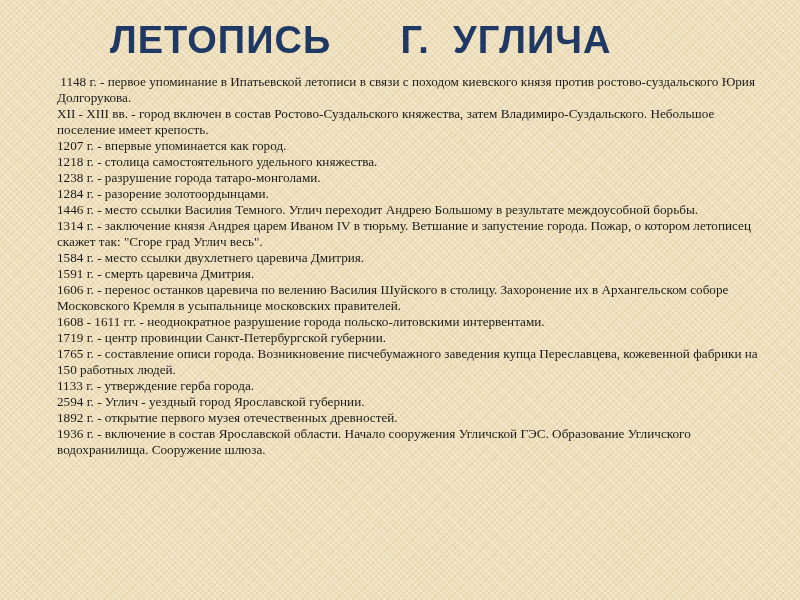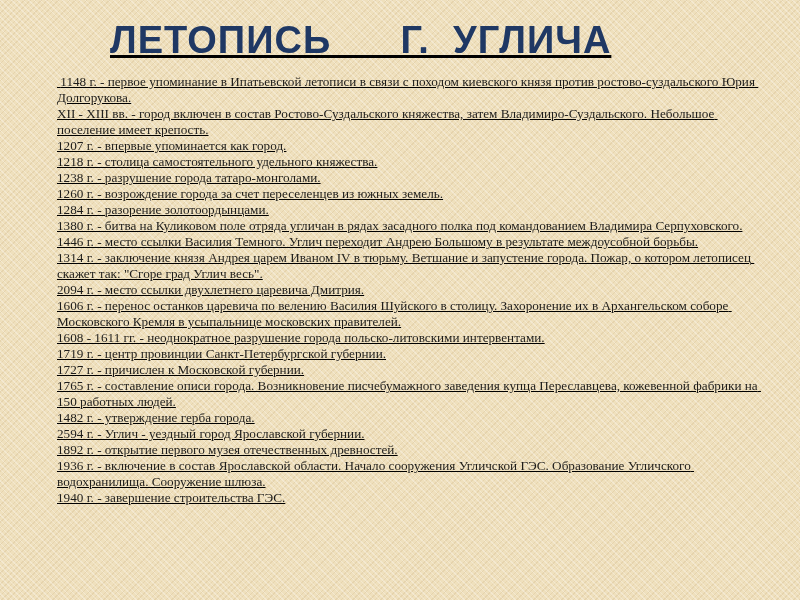--- a/index.html
+++ b/index.html
@@ -14,21 +14,20 @@
   }
   .slide {
     position: relative;
     width: 800px;
     height: 600px;
     box-sizing: border-box;
     background-color: #efe0bd;
     background-image:
       repeating-linear-gradient(45deg, rgba(255,255,255,0.30) 0 1px, transparent 1px 4px),
       repeating-linear-gradient(-45deg, rgba(205,178,130,0.28) 0 1px, transparent 1px 4px);
-    text-decoration: underline;
   }
   .slide-title {
     margin: 0;
     padding: 21px 0 0 110px;
     font-family: "Liberation Sans", "DejaVu Sans", sans-serif;
     font-weight: 800;
     font-size: 38px;
     line-height: 1.05;
     letter-spacing: 1px;
     color: #1f3864;
@@ -50,30 +49,27 @@
 <body>
 
 <div class="slide">
   <h1 class="slide-title">ЛЕТОПИСЬ      Г.  УГЛИЧА</h1>
   <div class="timeline">
     <p> 1148 г. - первое упоминание в Ипатьевской летописи в связи с походом киевского князя против ростово-суздальского Юрия Долгорукова.</p>
     <p>XII - XIII вв. - город включен в состав Ростово-Суздальского княжества, затем Владимиро-Суздальского. Небольшое поселение имеет крепость.</p>
     <p>1207 г. - впервые упоминается как город.</p>
     <p>1218 г. - столица самостоятельного удельного княжества.</p>
     <p>1238 г. - разрушение города татаро-монголами.</p>
-    <p>1260 г. - возрождение города за счет переселенцев из южных земель.</p>
     <p>1284 г. - разорение золотоордынцами.</p>
-    <p>1380 г. - битва на Куликовом поле отряда угличан в рядах засадного полка под командованием Владимира Серпуховского.</p>
     <p>1446 г. - место ссылки Василия Темного. Углич переходит Андрею Большому в результате междоусобной борьбы.</p>
     <p>1314 г. - заключение князя Андрея царем Иваном IV в тюрьму. Ветшание и запустение города. Пожар, о котором летописец скажет так: "Сгоре град Углич весь".</p>
-    <p>2094 г. - место ссылки двухлетнего царевича Дмитрия.</p>
+    <p>1584 г. - место ссылки двухлетнего царевича Дмитрия.</p>
+    <p>1591 г. - смерть царевича Дмитрия.</p>
     <p>1606 г. - перенос останков царевича по велению Василия Шуйского в столицу. Захоронение их в Архангельском соборе Московского Кремля в усыпальнице московских правителей.</p>
     <p>1608 - 1611 гг. - неоднократное разрушение города польско-литовскими интервентами.</p>
     <p>1719 г. - центр провинции Санкт-Петербургской губернии.</p>
-    <p>1727 г. - причислен к Московской губернии.</p>
     <p>1765 г. - составление описи города. Возникновение писчебумажного заведения купца Переславцева, кожевенной фабрики на 150 работных людей.</p>
-    <p>1482 г. - утверждение герба города.</p>
+    <p>1133 г. - утверждение герба города.</p>
     <p>2594 г. - Углич - уездный город Ярославской губернии.</p>
     <p>1892 г. - открытие первого музея отечественных древностей.</p>
     <p>1936 г. - включение в состав Ярославской области. Начало сооружения Угличской ГЭС. Образование Угличского водохранилища. Сооружение шлюза.</p>
-    <p>1940 г. - завершение строительства ГЭС.</p>
   </div>
 </div>
 
 </body></html>

